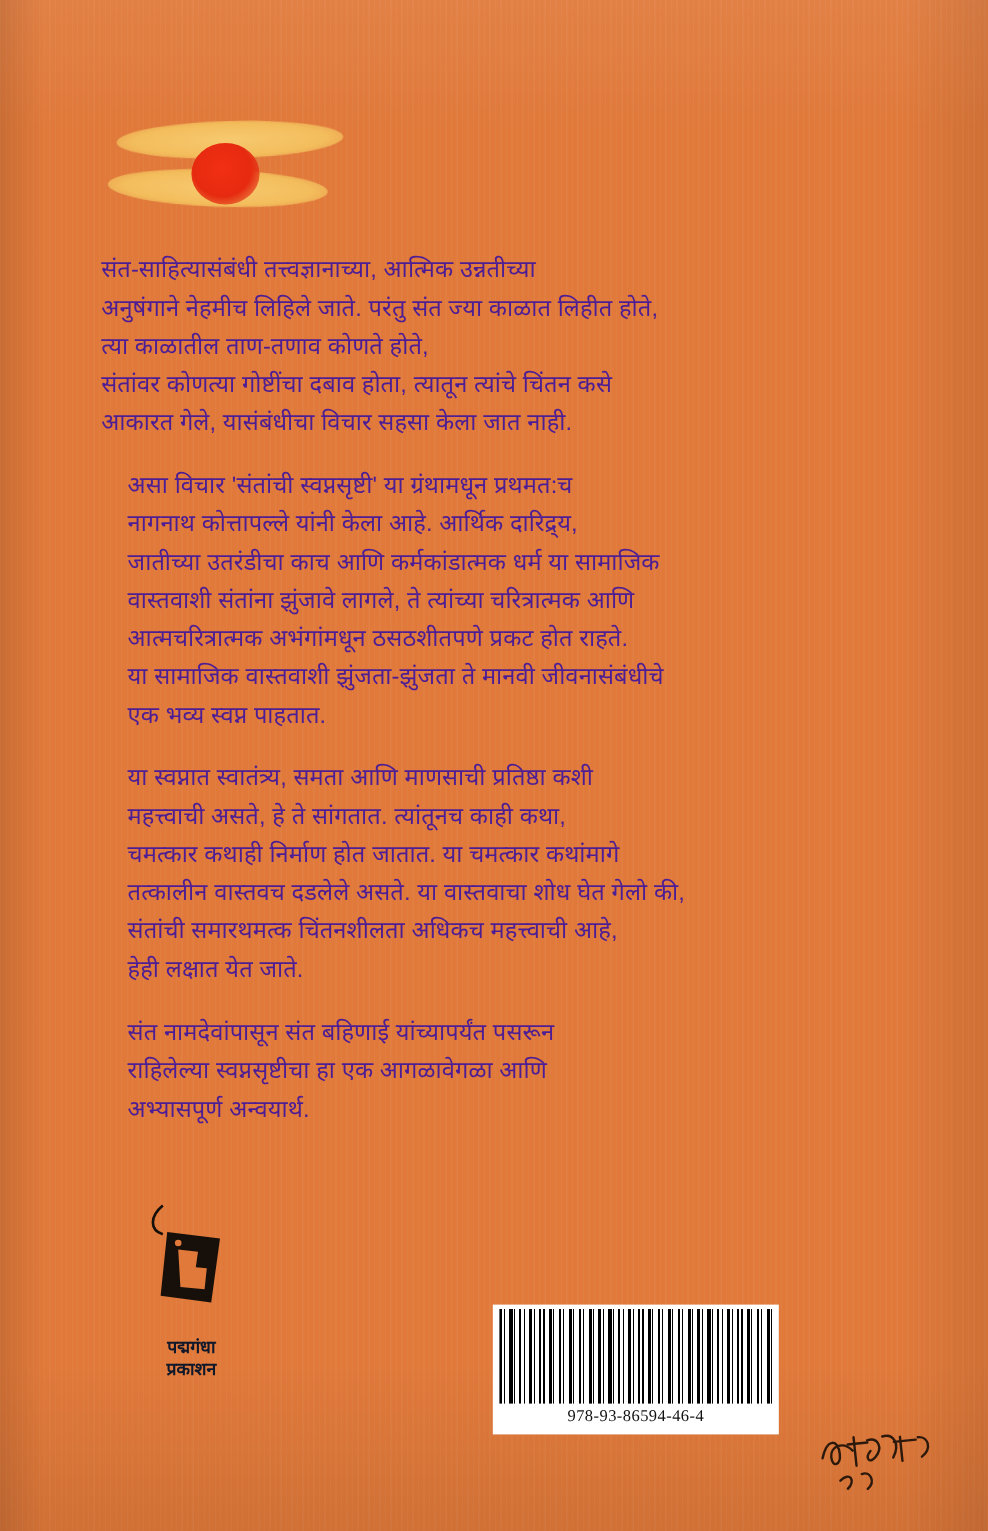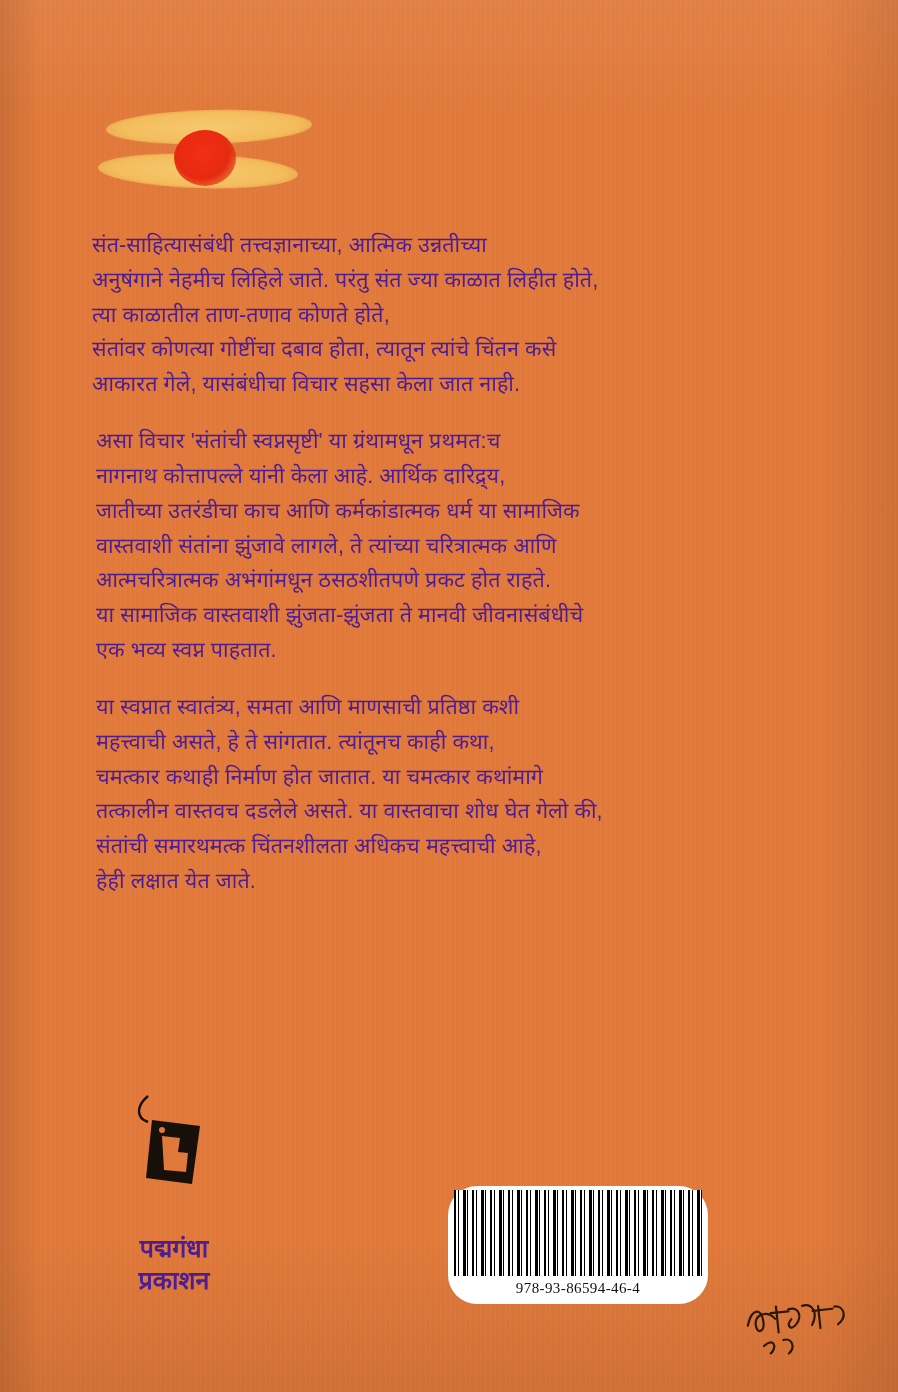--- a/index.html
+++ b/index.html
@@ -80,56 +80,55 @@
     color: #4c1d95;
     font-size: 21.5px;
     line-height: 1.62;
     letter-spacing: 0.1px;
   }
   .blurb p {
     margin: 0 0 22px 0;
     white-space: pre-line;
   }
   .blurb p:last-child { margin-bottom: 0; }
-  .blurb p + p { text-indent: 0; }
+  .blurb p + p { text-indent: 0; margin-left: 20px; }
   .para-indent { padding-left: 4px; }
 
   
   .publisher {
     position: absolute;
     left: 84px;
     top: 1092px;
     width: 180px;
     text-align: center;
   }
   .pub-mark {
     width: 112px;
     height: 120px;
     margin: 0 auto;
     position: relative;
   }
   .pub-name {
-    margin-top: 20px;
-    color: #4c1d95;
-    font-size: 25px;
+    margin-top: 4px;
+    color: #0f172a;
+    font-size: 16px;
     font-weight: bold;
     line-height: 1.28;
     white-space: pre-line;
   }
 
   
   .barcode-box {
     position: absolute;
     left: 448px;
     top: 1186px;
     width: 260px;
     height: 118px;
     background: #ffffff;
     padding: 0;
-    border-radius: 29px;
   }
   .barcode-bars {
     position: absolute;
     left: 6px;
     top: 4px;
     width: 248px;
     height: 86px;
     background: repeating-linear-gradient(90deg,
       #000 0px, #000 2px, #fff 2px, #fff 4px,
       #000 4px, #000 5px, #fff 5px, #fff 9px,
@@ -187,20 +186,23 @@
 वास्तवाशी संतांना झुंजावे लागले, ते त्यांच्या चरित्रात्मक आणि
 आत्मचरित्रात्मक अभंगांमधून ठसठशीतपणे प्रकट होत राहते.
 या सामाजिक वास्तवाशी झुंजता-झुंजता ते मानवी जीवनासंबंधीचे
 एक भव्य स्वप्न पाहतात.</p>
     <p class="para-indent">या स्वप्नात स्वातंत्र्य, समता आणि माणसाची प्रतिष्ठा कशी
 महत्त्वाची असते, हे ते सांगतात. त्यांतूनच काही कथा,
 चमत्कार कथाही निर्माण होत जातात. या चमत्कार कथांमागे
 तत्कालीन वास्तवच दडलेले असते. या वास्तवाचा शोध घेत गेलो की,
 संतांची समारथमत्क चिंतनशीलता अधिकच महत्त्वाची आहे,
 हेही लक्षात येत जाते.</p>
+    <p class="para-indent">संत नामदेवांपासून संत बहिणाई यांच्यापर्यंत पसरून
+राहिलेल्या स्वप्नसृष्टीचा हा एक आगळावेगळा आणि
+अभ्यासपूर्ण अन्वयार्थ.</p>
   </div>
 
   <div class="publisher">
     <div class="pub-mark">
       <svg width="112" height="120" viewBox="0 0 112 120" xmlns="http://www.w3.org/2000/svg">
 
         <path d="M30 4 C18 14, 18 26, 30 30" stroke="#17100a" stroke-width="2.4" fill="none"></path>
 
         <path d="M34 28 L82 34 L74 92 L28 86 Z" fill="#17100a"></path>
 

